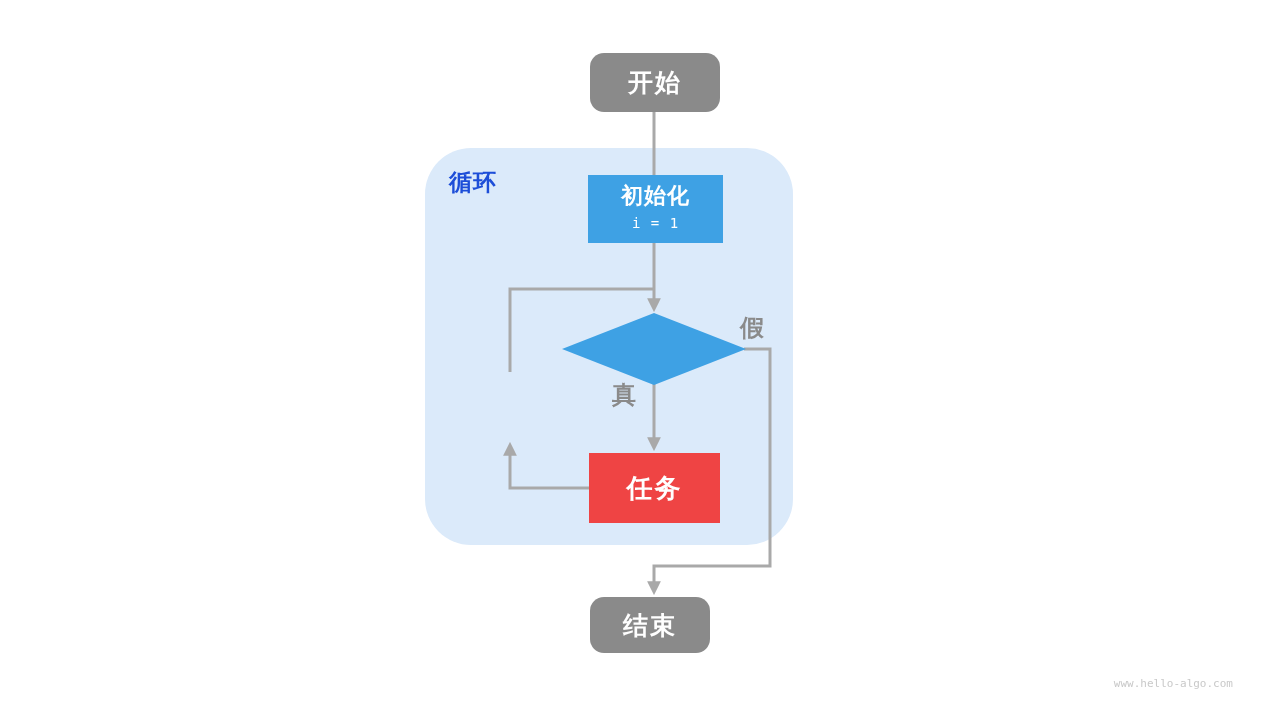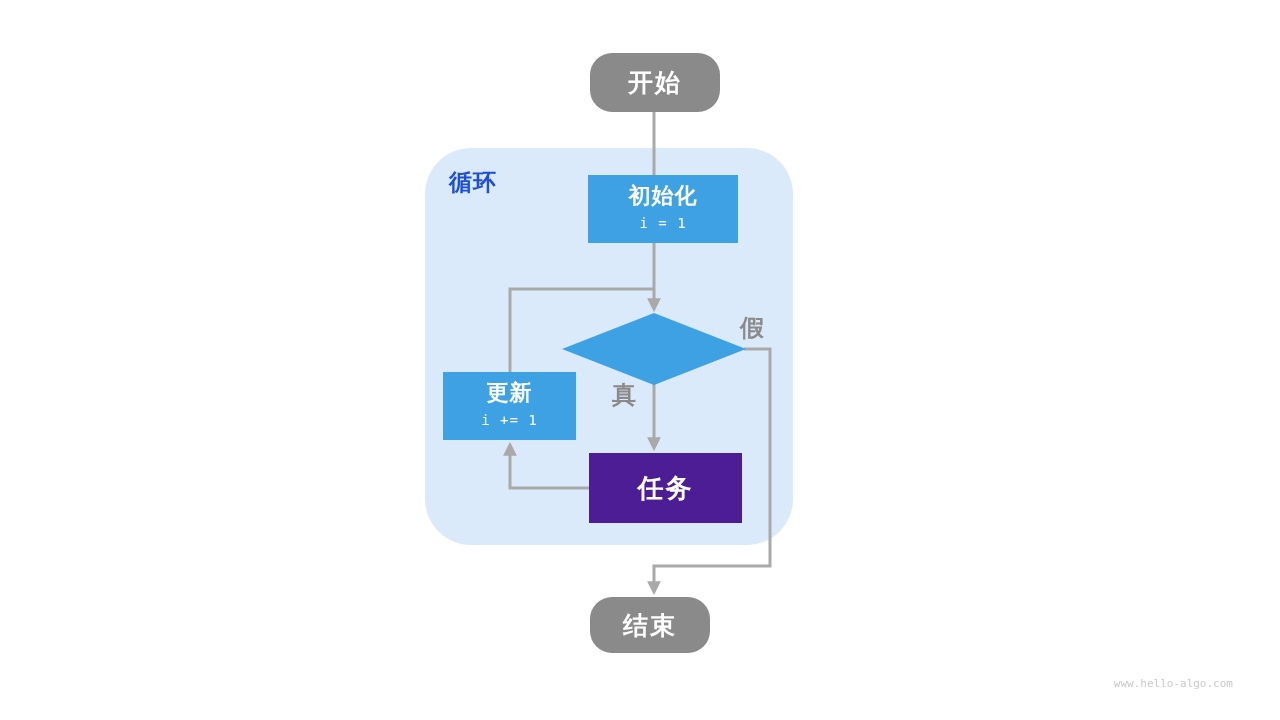--- a/index.html
+++ b/index.html
@@ -28,27 +28,27 @@
   .node {
     position: absolute;
     z-index: 2;
     display: flex;
     flex-direction: column;
     align-items: center;
     justify-content: center;
     color: #ffffff;
     text-align: center;
   }
-  .terminal { background: #8a8a8a; border-radius: 22px; font-size: 25px; font-weight: 600; letter-spacing: 2px; }
+  .terminal { background: #8a8a8a; border-radius: 14px; font-size: 25px; font-weight: 600; letter-spacing: 2px; }
   .node-start { left: 590px; top: 53px;  width: 130px; height: 59px; }
   .node-end   { left: 590px; top: 597px; width: 120px; height: 56px; }
   .process { background: #3ea1e4; }
-  .node-init   { left: 588px; top: 175px; width: 150px; height: 68px; }
+  .node-init   { left: 588px; top: 175px; width: 135px; height: 68px; }
   .node-update { left: 443px; top: 372px; width: 133px; height: 68px; }
-  .node-task { left: 589px; top: 453px; width: 153px; height: 70px; background: #4c1d95; font-size: 26px; font-weight: 600; letter-spacing: 2px; }
+  .node-task { left: 589px; top: 453px; width: 131px; height: 70px; background: #ef4444; font-size: 26px; font-weight: 600; letter-spacing: 2px; }
   .node-title { font-size: 22px; font-weight: 600; letter-spacing: 1px; line-height: 28px; }
   .node-code  { font-family: "DejaVu Sans Mono", monospace; font-size: 14px; font-weight: 400; line-height: 26px; letter-spacing: 1px; }
   .diamond-label {
     position: absolute;
     left: 584px; top: 334px;
     width: 140px; height: 30px;
     z-index: 2;
     color: #ffffff;
     font-family: "DejaVu Sans Mono", monospace;
     font-size: 23px; font-weight: 700;
@@ -111,24 +111,20 @@
   <div class="node process node-init">
     <div class="node-title">初始化</div>
     <div class="node-code">i = 1</div>
   </div>
 
 
   <div class="edge-label false-label">假</div>
 
   <div class="edge-label true-label">真</div>
 
-  <div class="node process node-update">
-    <div class="node-title">更新</div>
-    <div class="node-code">i += 1</div>
-  </div>
 
   <div class="node node-task">
     <span>任务</span>
   </div>
 
   <div class="node terminal node-end">
     <span>结束</span>
   </div>
 
   <div class="watermark">www.hello-algo.com</div>

